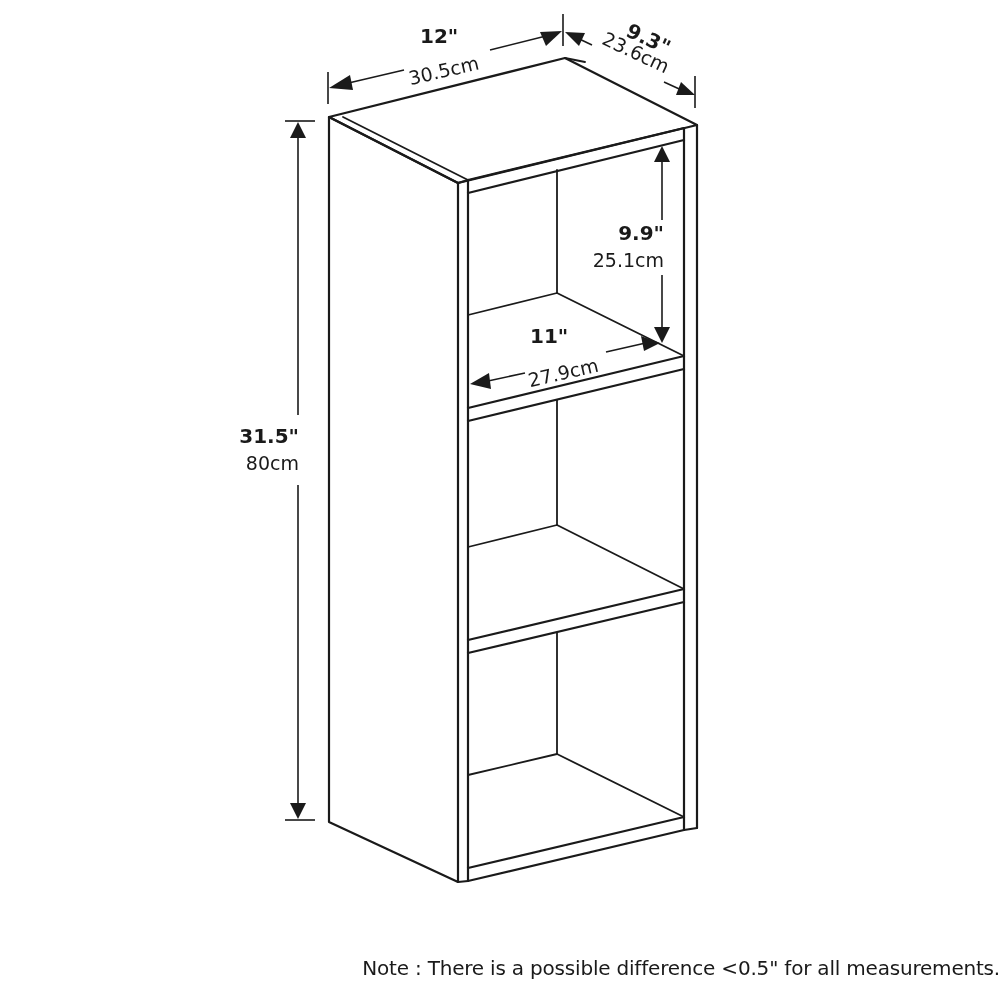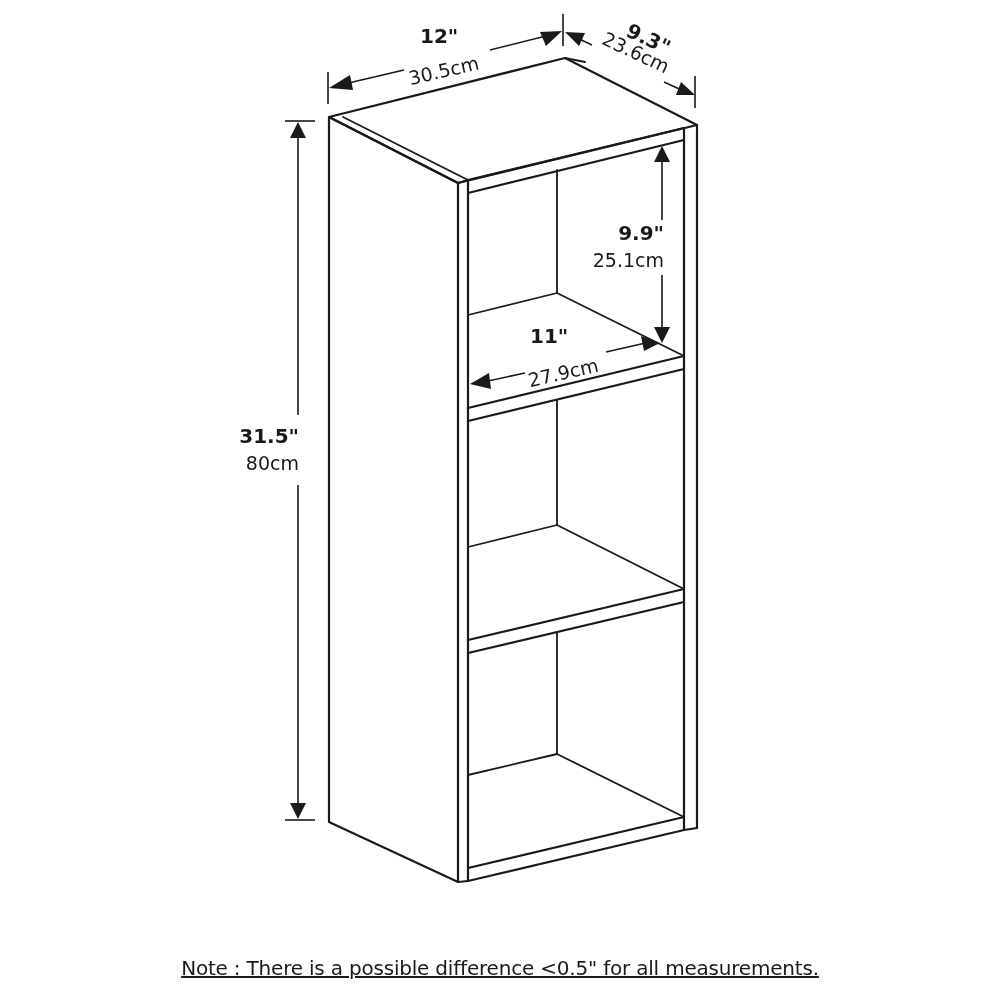--- a/index.html
+++ b/index.html
@@ -4,21 +4,21 @@
   <style>
     html, body { margin: 0; padding: 0; background: #ffffff; }
     body { width: 1000px; height: 1000px; position: relative; overflow: hidden; font-family: "DejaVu Sans", sans-serif; }
     #canvas { position: absolute; left: 0; top: 0; width: 1000px; height: 1000px; }
     .ln { stroke: #1a1a1a; stroke-width: 2.2; fill: none; stroke-linecap: round; stroke-linejoin: round; }
     .ln-thin { stroke: #1a1a1a; stroke-width: 1.8; fill: none; stroke-linecap: round; }
     .dim { stroke: #1a1a1a; stroke-width: 1.6; fill: none; }
     .arrow { fill: #1a1a1a; }
     .lbl-bold { font-family: "DejaVu Sans", sans-serif; font-weight: bold; font-size: 20px; fill: #1a1a1a; }
     .lbl { font-family: "DejaVu Sans", sans-serif; font-size: 19px; fill: #1a1a1a; }
-    .note { position: absolute; left: 0; width: 1000px; top: 956px; text-align: center; font-family: "DejaVu Sans", sans-serif; font-size: 20px; color: #1a1a1a; letter-spacing: -0.2px; text-decoration: underline; }
+    .note { position: absolute; left: 0; width: 1000px; top: 956px; text-align: right; font-family: "DejaVu Sans", sans-serif; font-size: 20px; color: #1a1a1a; letter-spacing: -0.2px; }
   </style>
 </head>
 <body>
 
 <svg id="canvas" viewBox="0 0 1000 1000" xmlns="http://www.w3.org/2000/svg">
 
   <g>
 
     <polygon class="ln" points="329,117 565,58 697,125 458,183" fill="#fff"></polygon>
 

